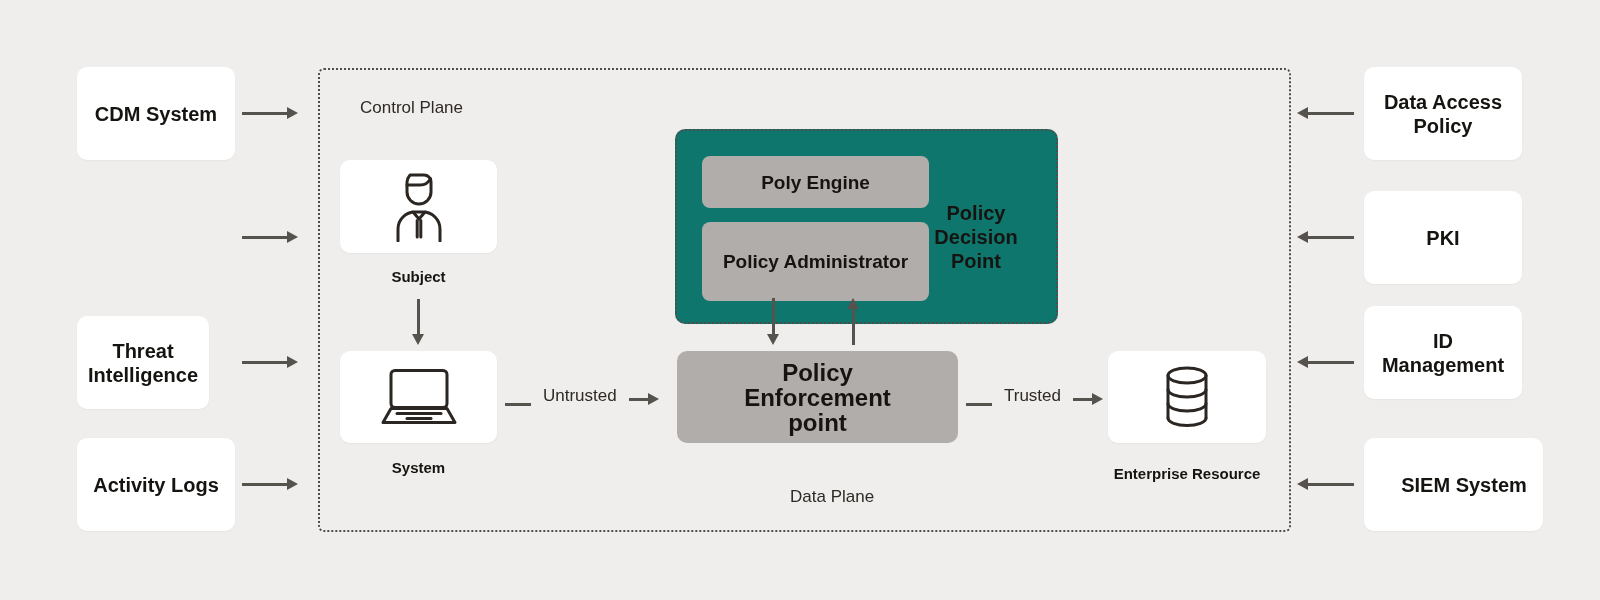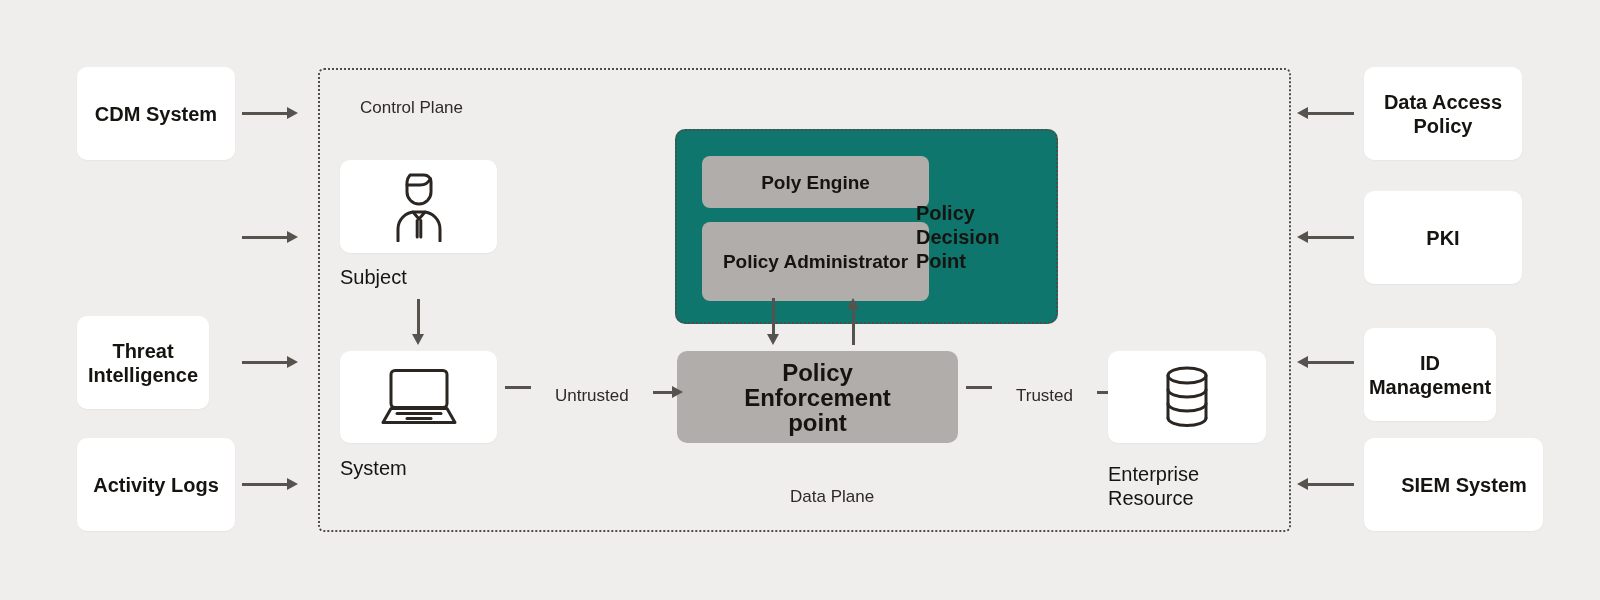--- a/index.html
+++ b/index.html
@@ -20,22 +20,22 @@
     border-radius:10px;
     display:flex;align-items:center;justify-content:center;
     text-align:center;
     box-shadow:0 1px 2px rgba(0,0,0,0.04);
   }
   .card .bold-label{
     font-weight:700;font-size:20px;line-height:24px;color:#161410;
     padding:0 12px;
   }
   .node-label{
-    position:absolute;text-align:left;
-    font-weight:400;font-size:20px;line-height:24px;color:#161410;
+    position:absolute;text-align:center;
+    font-weight:700;font-size:15px;line-height:24px;color:#161410;
   }
   .plane-label{
     position:absolute;font-size:17px;line-height:20px;color:#2e2a26;
   }
   
   .outer-zone{
     position:absolute;left:318px;top:68px;width:969px;height:460px;
     border:2px dotted #4f4b47;border-radius:6px;
   }
   .pdp-zone{
@@ -50,41 +50,41 @@
   }
   .component .bold-label{font-weight:700;font-size:19px;line-height:23px;color:#161410;padding:0 10px;}
   .pep{
     position:absolute;left:677px;top:351px;width:281px;height:92px;
     background:#b1adaa;border-radius:10px;
     display:flex;align-items:center;justify-content:center;text-align:center;
   }
   .pep .bold-label{font-weight:700;font-size:24px;line-height:25px;color:#161410;max-width:210px;}
   .pdp-label{
     position:absolute;right:20px;top:70px;width:120px;
-    text-align:left;font-weight:700;font-size:20px;line-height:24px;color:#161410;
+    text-align:center;font-weight:700;font-size:20px;line-height:24px;color:#161410;
   }
   
   .harrow{position:absolute;height:13px;}
   .harrow .shaft{position:absolute;top:5px;height:3px;background:#56524d;}
   .harrow.right .shaft{left:0;right:10px;}
   .harrow.right .head{position:absolute;right:0;top:0;width:0;height:0;
     border-top:6.5px solid transparent;border-bottom:6.5px solid transparent;border-left:11px solid #56524d;}
   .harrow.left .shaft{left:10px;right:0;}
   .harrow.left .head{position:absolute;left:0;top:0;width:0;height:0;
     border-top:6.5px solid transparent;border-bottom:6.5px solid transparent;border-right:11px solid #56524d;}
   .varrow{position:absolute;width:13px;}
   .varrow .shaft{position:absolute;left:5px;width:3px;background:#56524d;}
   .varrow.down .shaft{top:0;bottom:10px;}
   .varrow.down .head{position:absolute;bottom:0;left:0;width:0;height:0;
     border-left:6.5px solid transparent;border-right:6.5px solid transparent;border-top:11px solid #56524d;}
   .varrow.up .shaft{top:10px;bottom:0;}
   .varrow.up .head{position:absolute;top:0;left:0;width:0;height:0;
     border-left:6.5px solid transparent;border-right:6.5px solid transparent;border-bottom:11px solid #56524d;}
   
-  .connector{position:absolute;display:flex;align-items:flex-start;gap:24px;height:20px;}
+  .connector{position:absolute;display:flex;align-items:flex-end;gap:12px;height:20px;}
   .connector .seg{width:26px;height:3px;background:#56524d;flex:none;}
   .connector .lbl{font-size:17px;color:#2e2a26;white-space:nowrap;}
   .connector .arr{position:relative;width:30px;height:13px;flex:none;}
   .connector .arr .shaft{position:absolute;left:0;right:10px;top:5px;height:3px;background:#56524d;}
   .connector .arr .head{position:absolute;right:0;top:0;width:0;height:0;
     border-top:6.5px solid transparent;border-bottom:6.5px solid transparent;border-left:11px solid #56524d;}
   .icon-svg{display:block;}
   .icon-svg path,.icon-svg rect,.icon-svg ellipse,.icon-svg line{
     fill:none;stroke:#2b2622;stroke-width:3;stroke-linecap:round;stroke-linejoin:round;
   }
@@ -221,20 +221,20 @@
     <span class="shaft"></span>
       <span class="head"></span>
   </div>
 
   <div class="card" style="left:1364px;top:67px;width:158px;height:93px;">
     <span class="bold-label">Data Access Policy</span>
   </div>
   <div class="card" style="left:1364px;top:191px;width:158px;height:93px;">
     <span class="bold-label">PKI</span>
   </div>
-  <div class="card" style="left:1364px;top:328px;width:132px;height:93px;">
+  <div class="card" style="left:1364px;top:306px;width:158px;height:93px;">
     <span class="bold-label">ID Management</span>
   </div>
   <div class="card" style="left:1364px;top:438px;width:158px;height:93px;padding-left:21px;">
     <span class="bold-label">SIEM System</span>
   </div>
 
 </div>
 
 </body></html>

